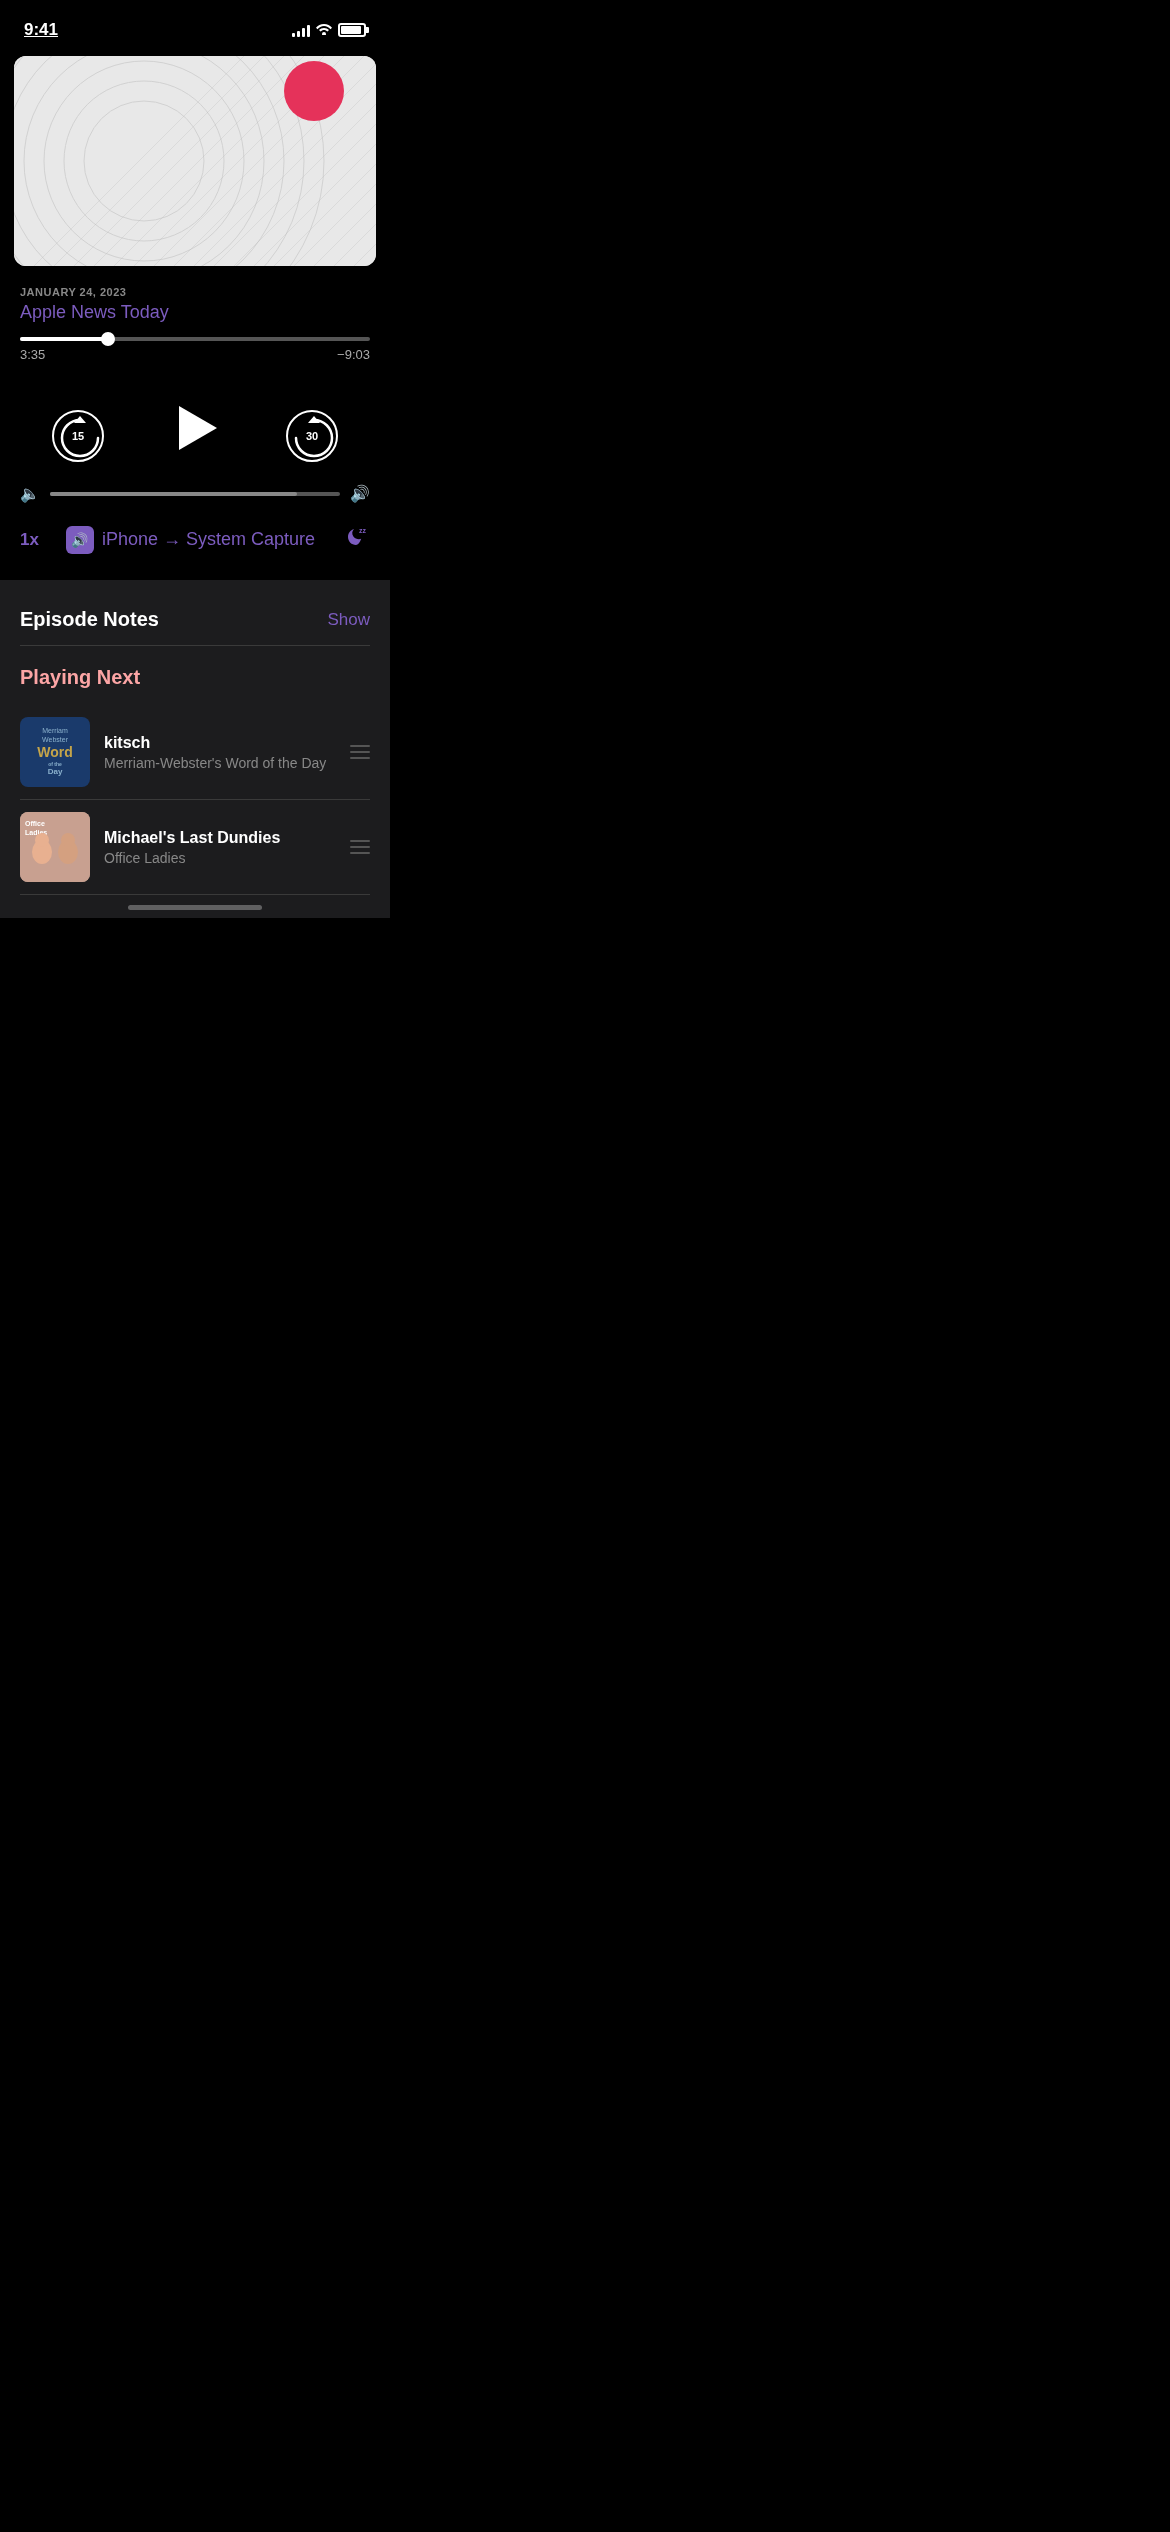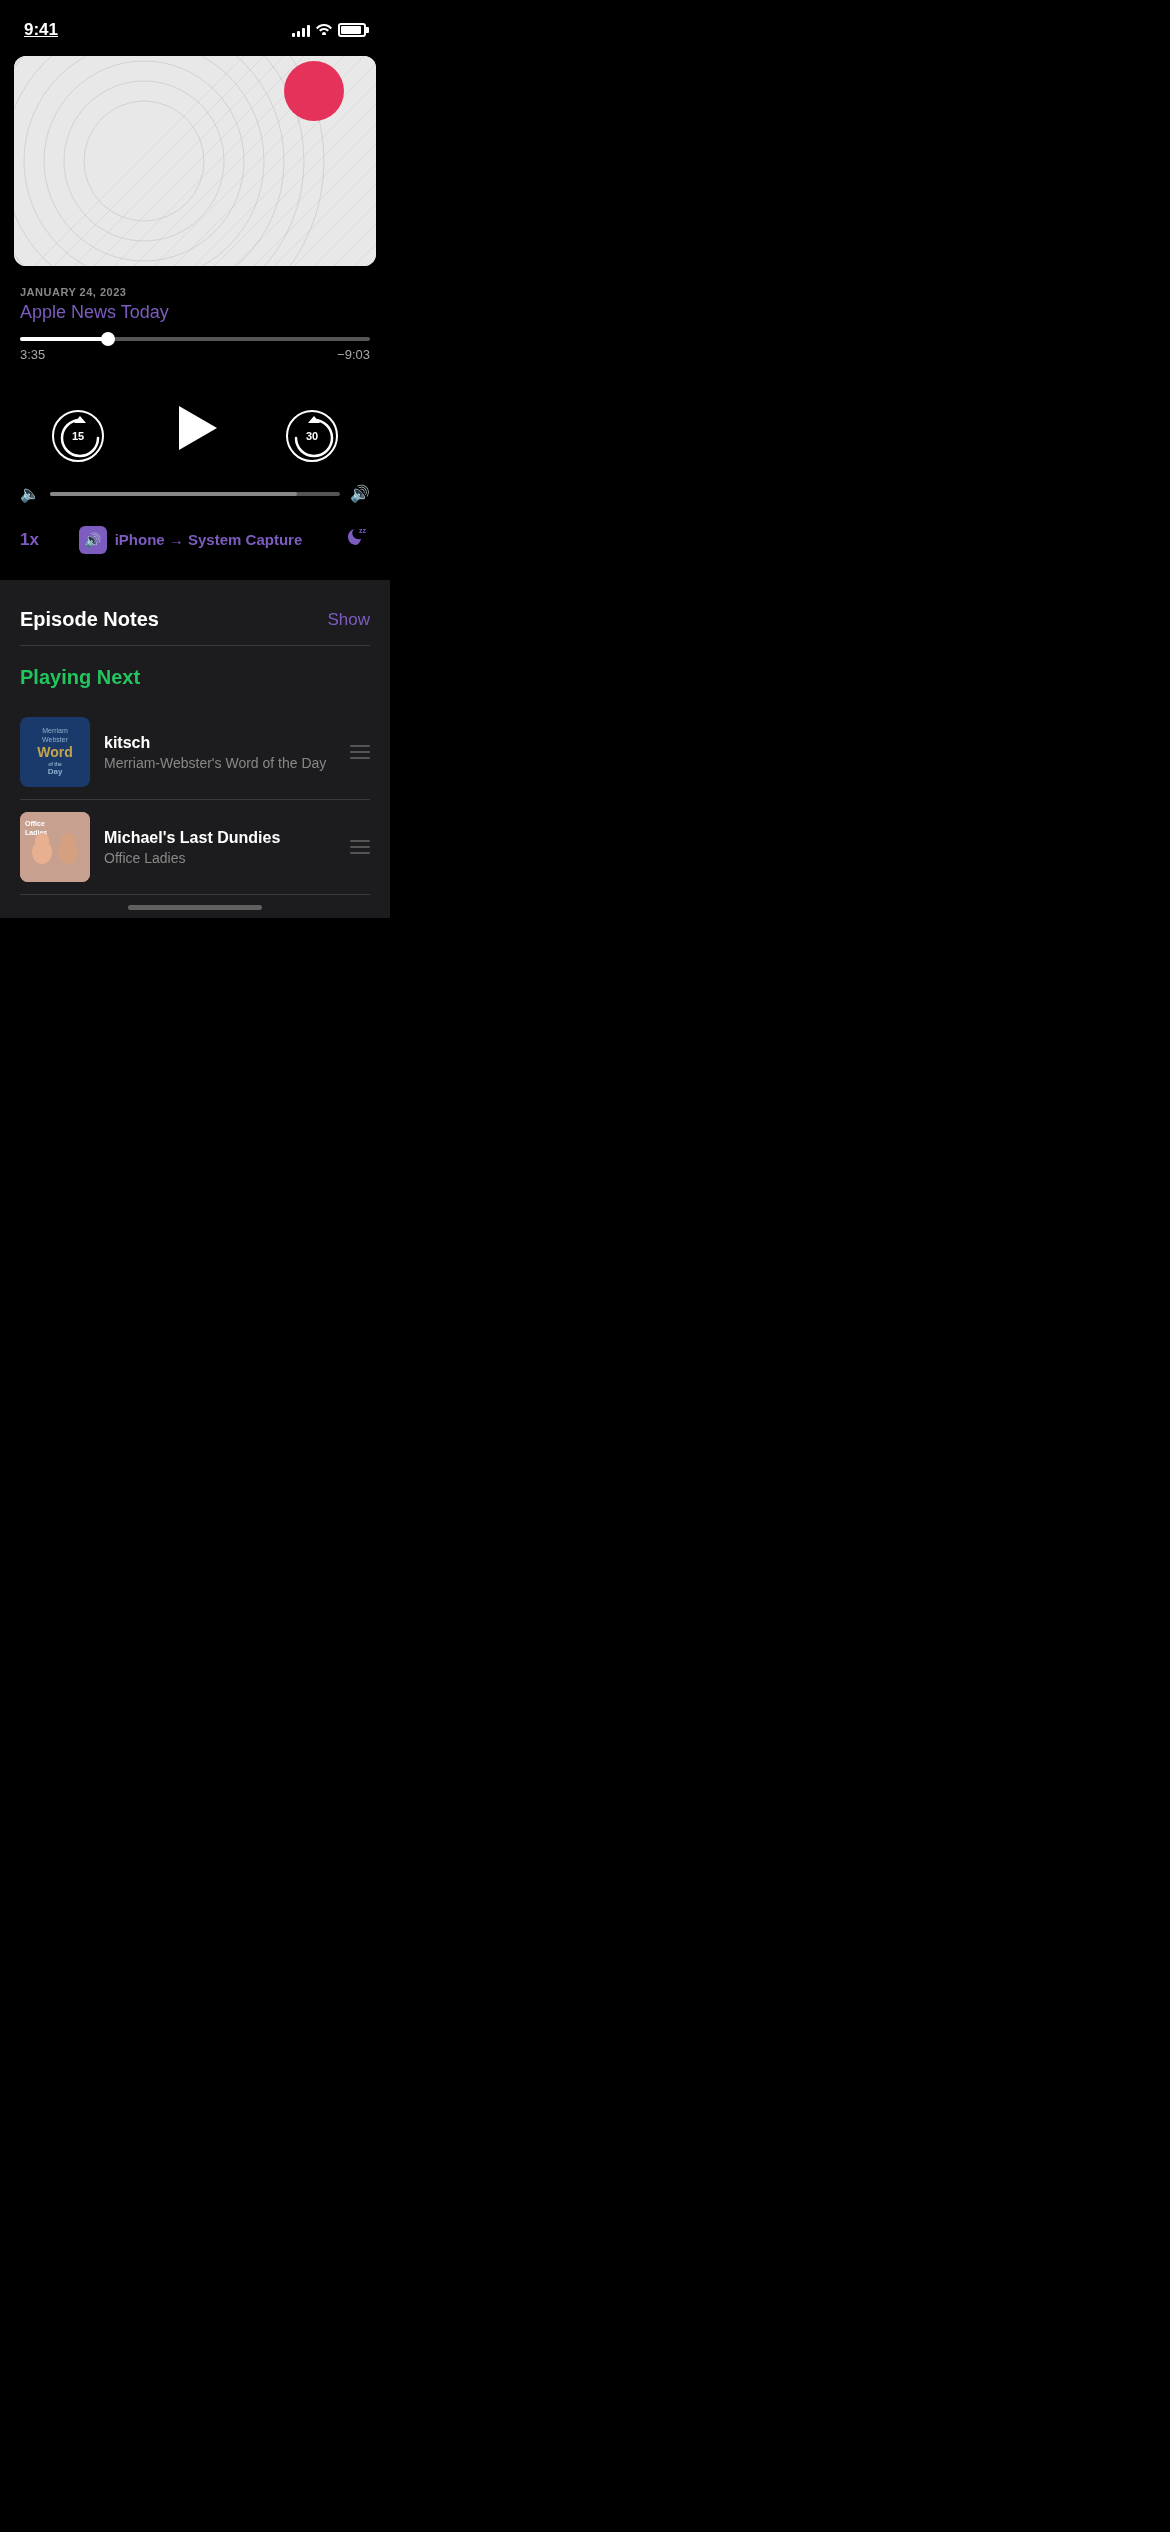--- a/index.html
+++ b/index.html
@@ -340,22 +340,22 @@
       background: #7c5cbf;
       border-radius: 6px;
       display: flex;
       align-items: center;
       justify-content: center;
       font-size: 14px;
     }
 
     .output-text {
       color: #7c5cbf;
-      font-size: 15px;
-      font-weight: 700;
+      font-size: 18px;
+      font-weight: 400;
     }
 
     .sleep-btn {
       cursor: pointer;
       font-size: 20px;
     }
 
     
     .section-divider {
       width: 100%;
@@ -391,21 +391,21 @@
 
     
     .playing-next-section {
       padding: 20px 20px 0;
       background: #1c1c1e;
     }
 
     .playing-next-title {
       font-size: 20px;
       font-weight: 700;
-      color: #22c55e;
+      color: #fca5a5;
       margin-bottom: 16px;
     }
 
     .queue-item {
       display: flex;
       align-items: center;
       padding: 12px 0;
       border-bottom: 0.5px solid #3a3a3a;
     }
 

